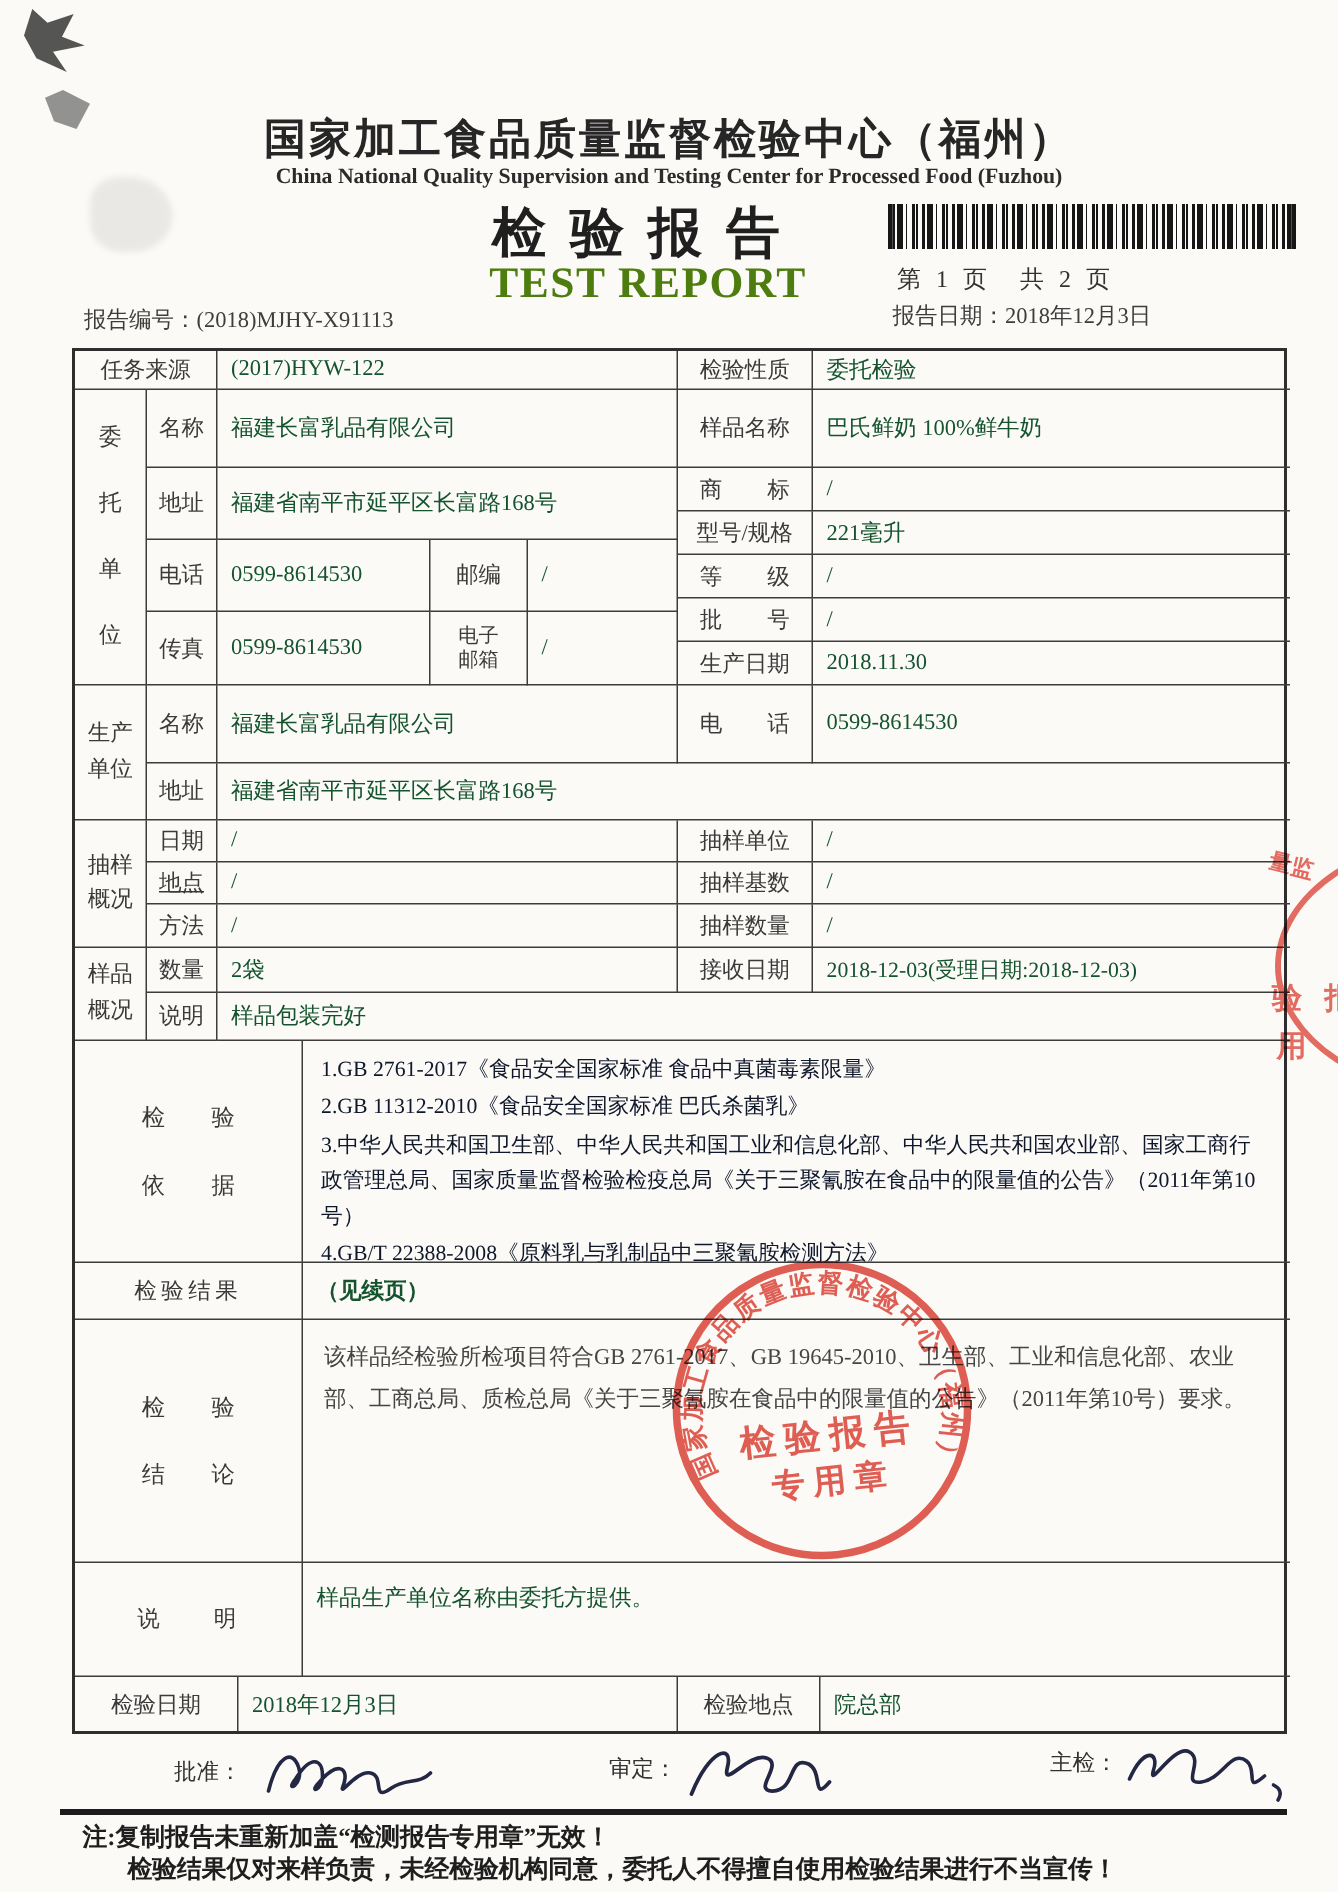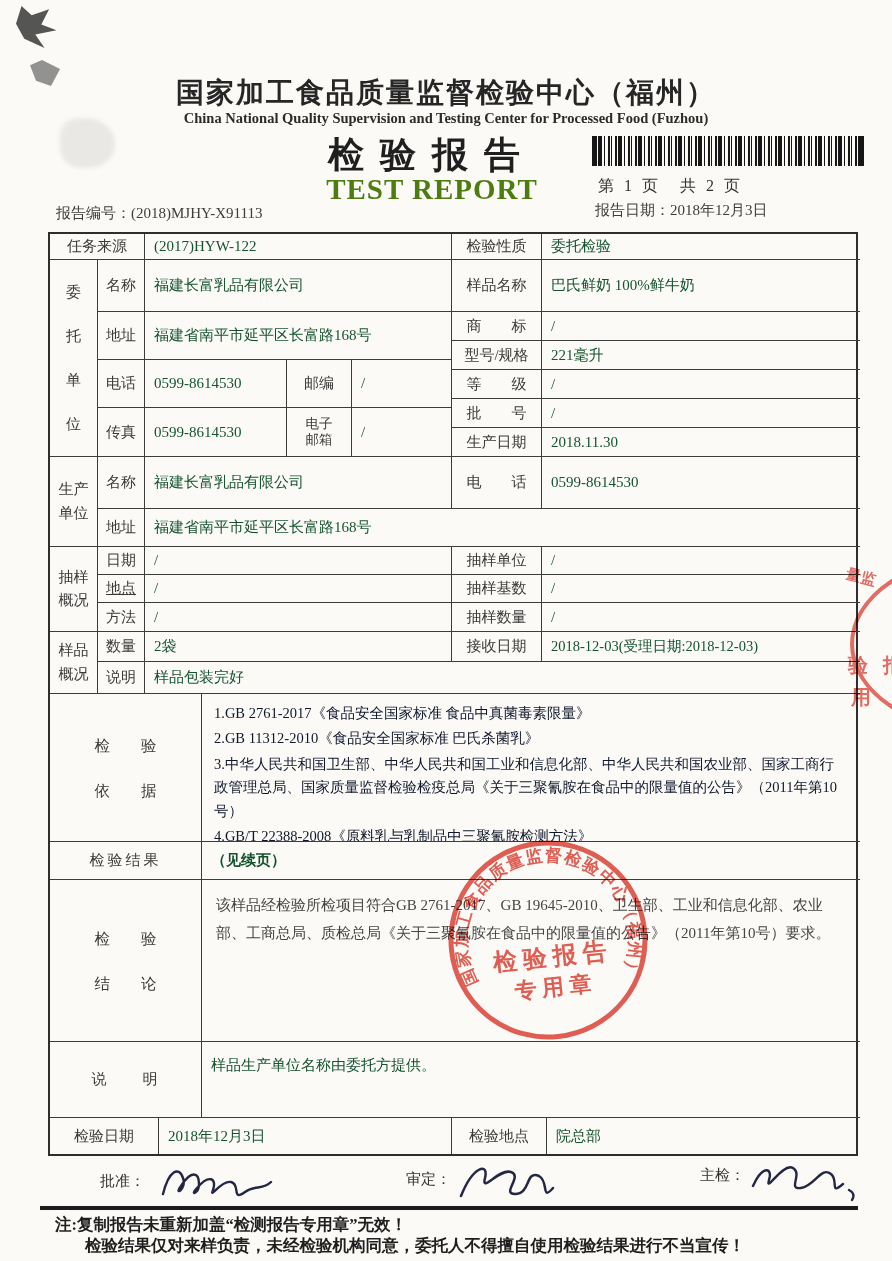--- a/index.html
+++ b/index.html
@@ -239,21 +239,21 @@
   <text x="105" y="160" text-anchor="middle" font-size="22" font-weight="bold" fill="#e04a3e" font-family="Liberation Serif, serif">专 用 章</text>
 </svg>
 
 <div class="abs edge-stamp">
   <div class="edge-ellipse"></div>
   <span class="edge-t" style="top:26px;left:1px;font-size:15px;transform:rotate(14deg);">量监</span>
   <span class="edge-t" style="top:110px;left:3px;font-size:20px;letter-spacing:5px;">验 报</span>
   <span class="edge-t" style="top:142px;left:6px;font-size:20px;">用</span>
 </div>
 
-<div class="abs sig-group" style="left:100px;top:1158px;gap:12px;">
+<div class="abs sig-group" style="left:116px;top:1158px;gap:12px;">
   <span class="sig-label">批准：</span>
   <svg width="120" height="52" viewBox="0 0 120 52">
     <path d="M6,36 C12,12 22,8 26,20 C30,32 16,38 24,28 C34,12 42,14 42,26 C42,36 32,38 40,30 C52,16 60,20 56,32 C52,42 64,22 74,24 C84,26 74,44 88,34 C98,27 106,32 114,24" fill="none" stroke="#232743" stroke-width="2.4" stroke-linecap="round"></path>
   </svg>
 </div>
 <div class="abs sig-group" style="left:406px;top:1156px;">
   <span class="sig-label">审定：</span>
   <svg width="105" height="54" viewBox="0 0 105 54">
     <path d="M10,40 C22,10 38,6 34,22 C30,38 48,12 60,16 C72,20 50,38 64,38 C80,38 74,14 88,20 C98,25 90,46 102,32" fill="none" stroke="#232743" stroke-width="2.5" stroke-linecap="round"></path>
   </svg>

